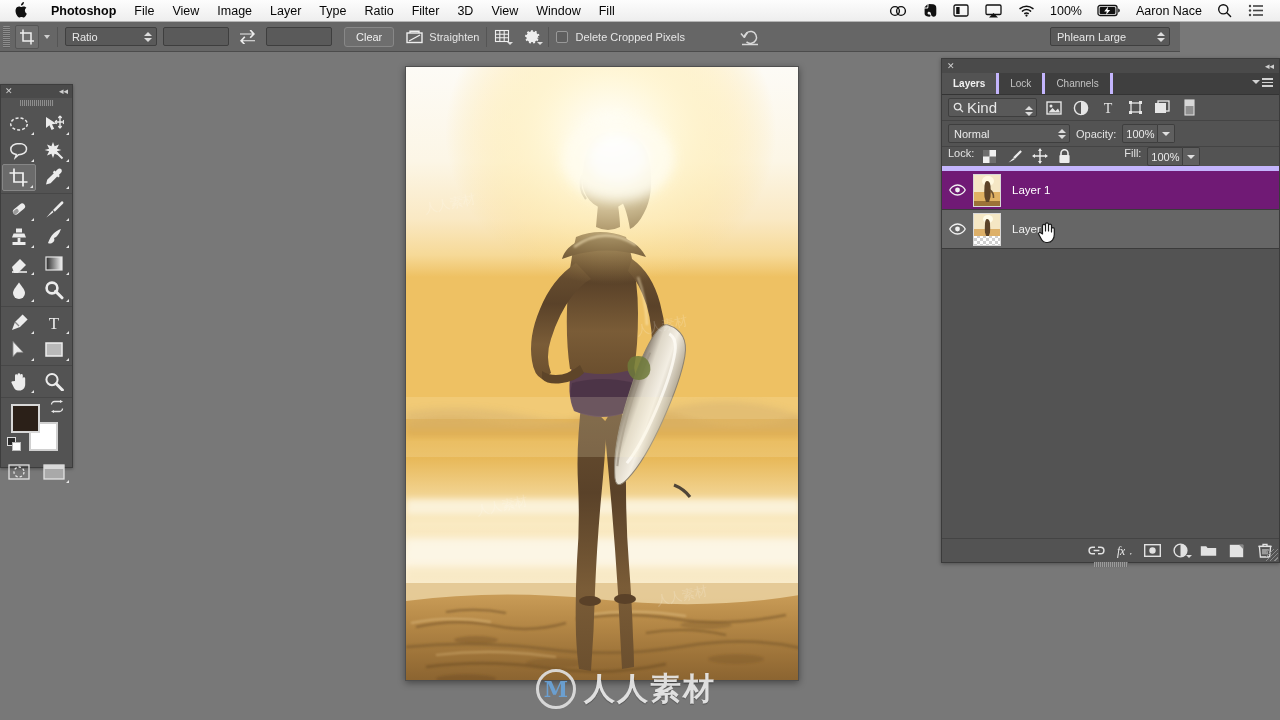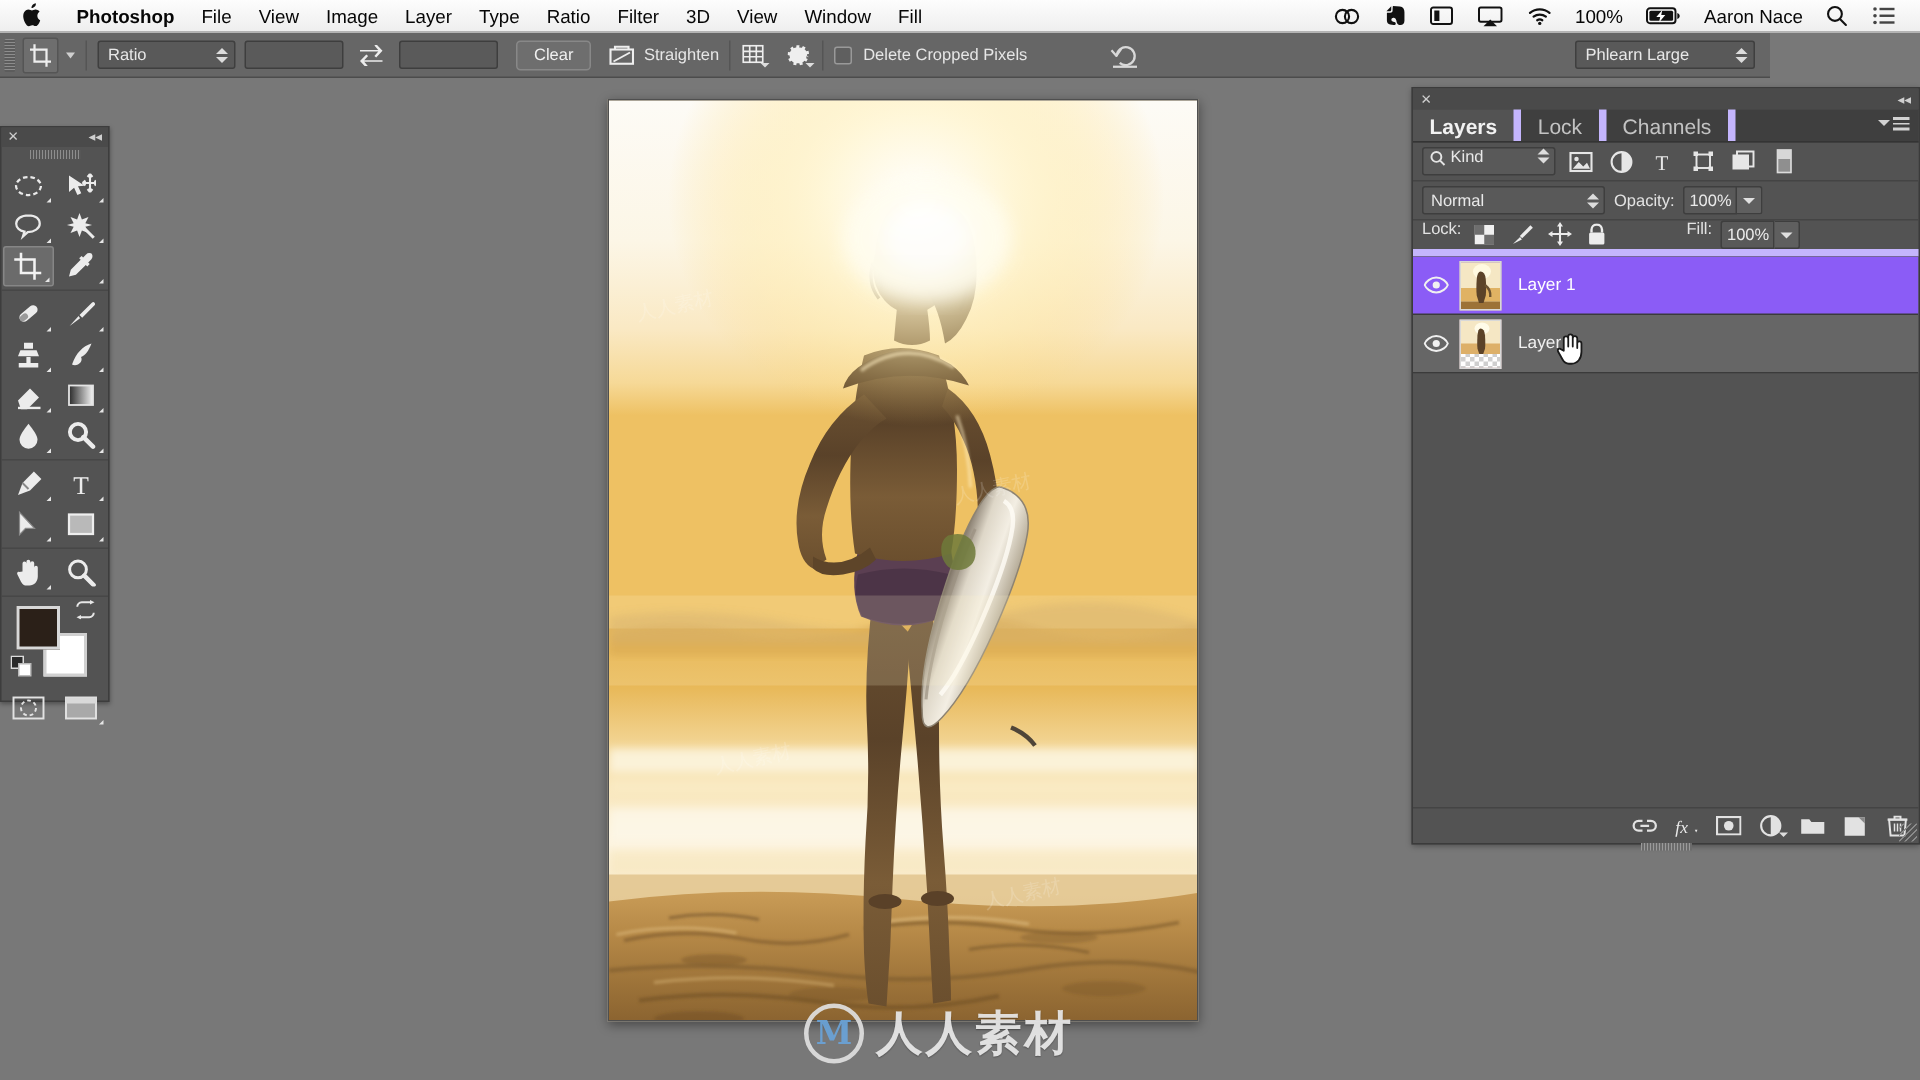--- a/index.html
+++ b/index.html
@@ -147,34 +147,34 @@
     height:14px; background:#4a4a4a; display:flex; align-items:center;
     justify-content:space-between; padding:0 5px;
   }
   .lp-titlebar span{ color:#cfcfcf; font-size:9px; line-height:1;}
   .lp-tabs{
     height:22px; background:#3f3f3f; display:flex; align-items:stretch;
     border-bottom:1px solid #343434; position:relative;
   }
   .lp-tab{
     padding:0 11px; display:flex; align-items:center;
-    font-size:14px; color:#c3c3c3; border-right:5px solid #c4b5fd;
+    font-size:10px; color:#c3c3c3; border-right:3px solid #c4b5fd;
   }
   .lp-tab.active{ background:#535353; color:#f2f2f2; font-weight:bold;}
   .lp-menu{ position:absolute; right:6px; top:5px; display:flex; align-items:center; gap:2px;}
   .lp-menu .lines{ display:flex; flex-direction:column; gap:2px;}
   .lp-menu .lines i{ display:block;width:11px;height:1.5px;background:#d2d2d2;}
   .lp-filter{
     height:26px; display:flex; align-items:center; padding:0 6px; gap:7px;
     background:#535353; border-bottom:1px solid #444;
   }
   .kind-select{
     height:19px; width:89px; background:#595959; border:1px solid #3e3e3e;
-    border-radius:2px; display:flex; align-items:flex-start; padding:0 3px 0 4px;
-    justify-content:space-between; color:#e8e8e8; font-size:11px;
+    border-radius:2px; display:flex; align-items:flex-end; padding:0 3px 0 4px;
+    justify-content:space-between; color:#e8e8e8; font-size:15px;
   }
   .filt-ic{ width:20px;height:20px;display:flex;align-items:center;justify-content:center;}
   .lp-blend{
     height:26px; display:flex; align-items:center; padding:0 6px; gap:6px;
     border-bottom:1px solid #444;
   }
   .blend-select{
     height:19px; width:122px; background:#595959; border:1px solid #3e3e3e;
     border-radius:2px; display:flex; align-items:center; padding:0 3px 0 5px;
     justify-content:space-between; color:#eaeaea; font-size:11px;
@@ -192,21 +192,21 @@
   .lp-lock{
     height:24px; display:flex; align-items:flex-start; padding:0 6px; gap:6px;
     border-bottom:5px solid #c4b5fd;
   }
   .lock-ic{ width:19px;height:18px;display:flex;align-items:center;justify-content:center;}
   #layerlist{ flex:1; background:#535353; overflow:hidden; }
   .layer-row{
     height:39px; display:flex; align-items:center;
     border-bottom:1px solid #3b3b3b; background:#666666; position:relative;
   }
-  .layer-row.selected{ background:#8b5cf6;text-align:right; }
+  .layer-row.selected{ background:#701a75;text-align:right; }
   .eye-cell{ width:31px; display:flex; align-items:center; justify-content:center;}
   .thumb{
     width:28px;height:33px; border:1px solid #d8d8d8; overflow:hidden;
     position:relative; background:#caa;
   }
   .layer-name{ margin-left:11px; font-size:11.5px; color:#f0f0f0; }
   .layer-row.selected .layer-name{ color:#ffffff; }
   .lp-footer{
     height:24px; background:#535353; border-top:1px solid #444;
     display:flex; align-items:center; justify-content:flex-end;

